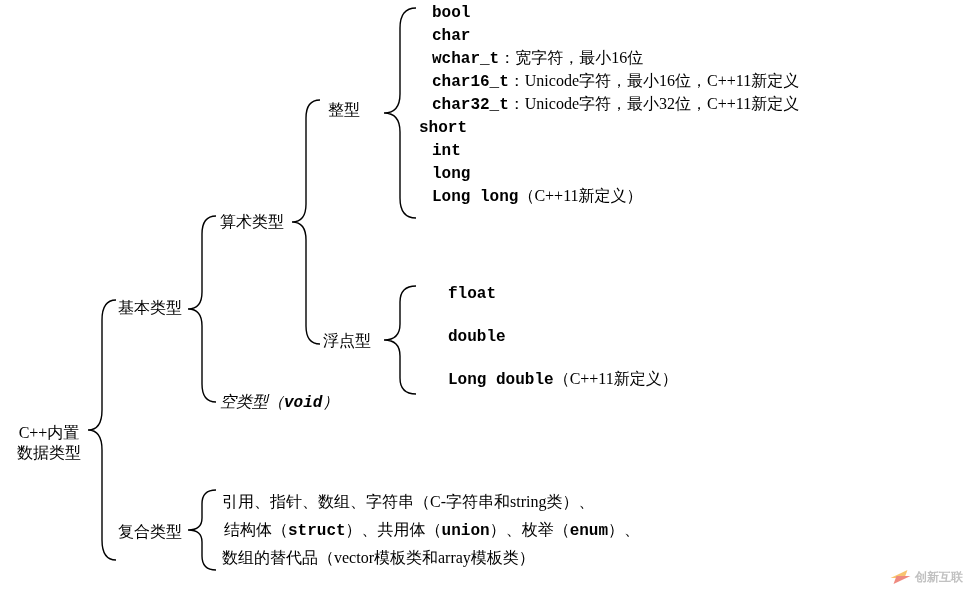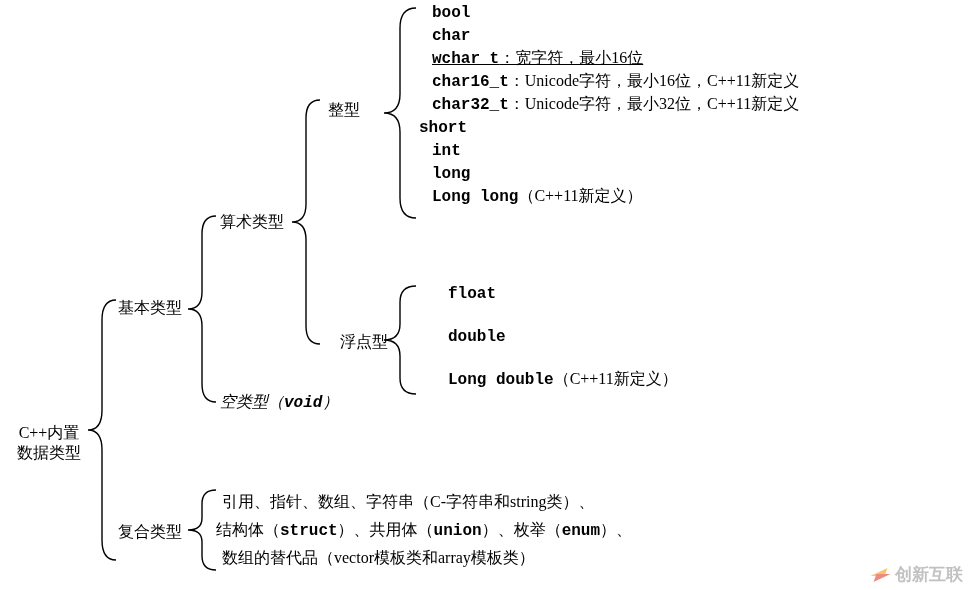--- a/index.html
+++ b/index.html
@@ -14,21 +14,21 @@
     position: relative;
     overflow: hidden;
   }
   .mono { font-family: "Courier New", monospace; font-weight: bold; }
   .node { position: absolute; white-space: nowrap; }
   .watermark {
     position: absolute;
     right: 6px;
     bottom: 4px;
     font-family: "Microsoft YaHei", sans-serif;
-    font-size: 17px;
+    font-size: 12px;
     font-weight: 700;
     color: rgba(160,160,160,0.65);
     display: flex;
     align-items: center;
     gap: 6px;
     pointer-events: none;
   }
   .watermark-logo {
     width: 18px; height: 18px;
     position: relative;
@@ -89,31 +89,31 @@
 </div>
 
 <svg class="brace" style="left:292px; top:100px;" width="30" height="244">
   <path d="M28 0 Q14 0 14 18 L14 104 Q14 122 0 122 Q14 122 14 140 L14 226 Q14 244 28 244"></path>
 </svg>
 
 <div class="node" style="left:328px; top:100px;">
   <span>整型</span>
 </div>
 
-<div class="node" style="left:340px; top:332px;">
+<div class="node" style="left:323px; top:332px;font-family:Liberation Mono, monospace;">
   <span>浮点型</span>
 </div>
 
 <svg class="brace" style="left:384px; top:8px;" width="34" height="210">
   <path d="M32 0 Q16 0 16 20 L16 86 Q16 105 0 105 Q16 105 16 124 L16 190 Q16 210 32 210"></path>
 </svg>
 
 <div class="node" style="left:432px; top:2px;"><span class="mono">bool</span></div>
 <div class="node" style="left:432px; top:25px;"><span class="mono">char</span></div>
-<div class="node" style="left:432px; top:48px;text-decoration:underline;"><span class="mono">wchar_t</span><span>：宽字符，最小16位</span></div>
+<div class="node" style="left:432px; top:48px;"><span class="mono">wchar_t</span><span>：宽字符，最小16位</span></div>
 <div class="node" style="left:432px; top:71px;text-align:center;"><span class="mono">char16_t</span><span>：Unicode字符，最小16位，C++11新定义</span></div>
 <div class="node" style="left:432px; top:94px;"><span class="mono">char32_t</span><span>：Unicode字符，最小32位，C++11新定义</span></div>
 <div class="node" style="left:419px; top:117px;"><span class="mono">short</span></div>
 <div class="node" style="left:432px; top:140px;"><span class="mono">int</span></div>
 <div class="node" style="left:432px; top:163px;"><span class="mono">long</span></div>
 <div class="node" style="left:432px; top:186px;"><span class="mono">Long long</span><span>（C++11新定义）</span></div>
 
 <svg class="brace" style="left:384px; top:286px;" width="34" height="108">
   <path d="M32 0 Q16 0 16 16 L16 38 Q16 54 0 54 Q16 54 16 70 L16 92 Q16 108 32 108"></path>
 </svg>
@@ -122,21 +122,21 @@
 <div class="node" style="left:448px; top:326px;"><span class="mono">double</span></div>
 <div class="node" style="left:448px; top:369px;"><span class="mono">Long double</span><span>（C++11新定义）</span></div>
 
 <svg class="brace" style="left:188px; top:490px;" width="30" height="80">
   <path d="M28 0 Q14 0 14 14 L14 28 Q14 40 0 40 Q14 40 14 52 L14 66 Q14 80 28 80"></path>
 </svg>
 
 <div class="node" style="left:222px; top:492px;">
   <span>引用、指针、数组、字符串（C-字符串和string类）、</span>
 </div>
-<div class="node" style="left:216px; top:520px;text-align:center;">
+<div class="node" style="left:224px; top:520px;text-align:center;">
   <span>结构体（</span><span class="mono">struct</span><span>）、共用体（</span><span class="mono">union</span><span>）、枚举（</span><span class="mono">enum</span><span>）、</span>
 </div>
 <div class="node" style="left:222px; top:548px;">
   <span>数组的替代品（vector模板类和array模板类）</span>
 </div>
 
 <div class="watermark">
   <span class="watermark-logo"></span>
   <span>创新互联</span>
 </div>

